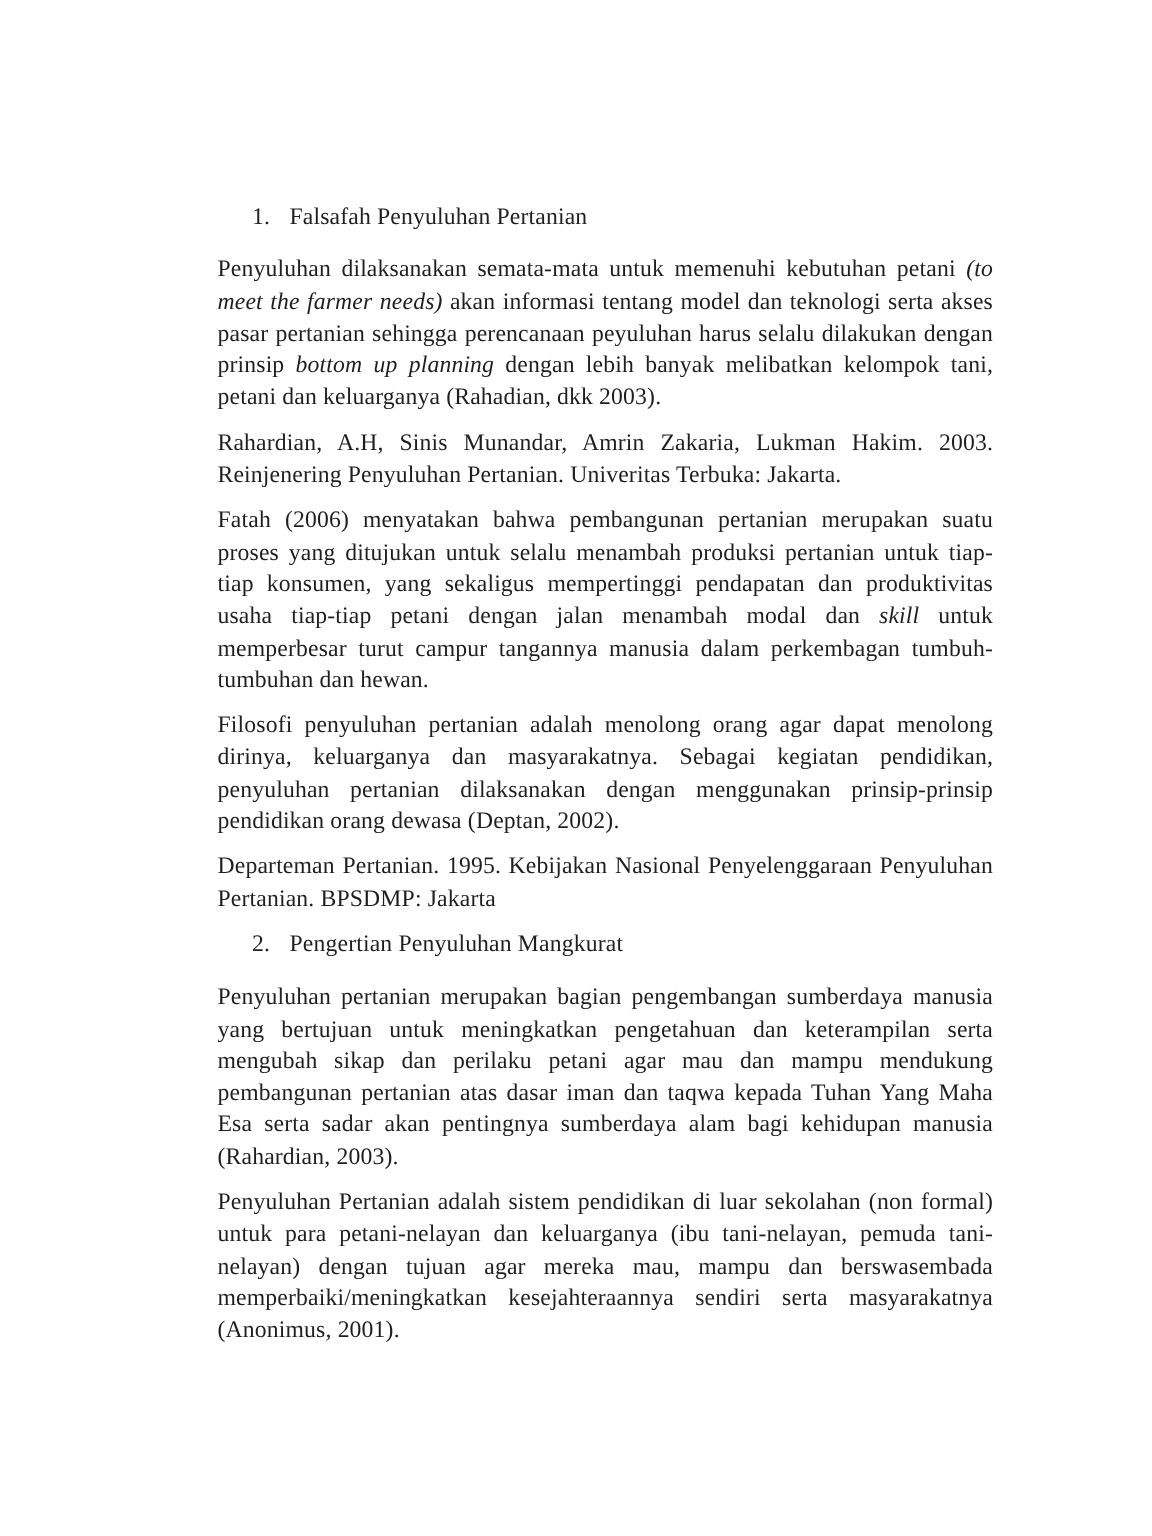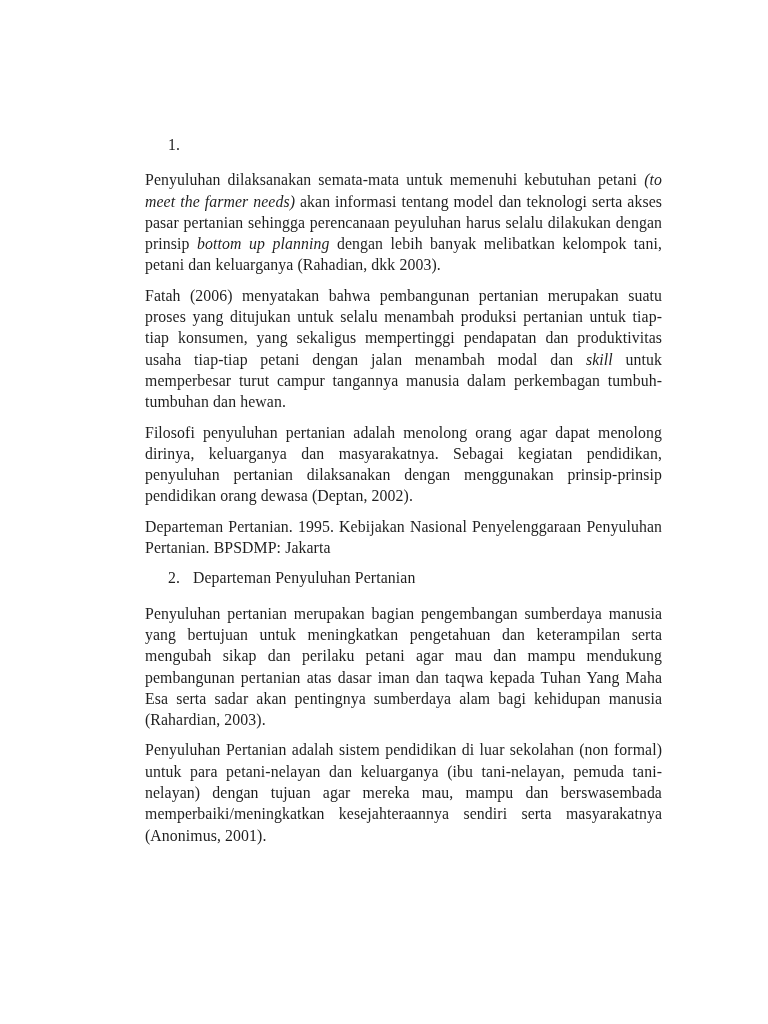--- a/index.html
+++ b/index.html
@@ -42,25 +42,27 @@
     font-style: italic;
   }
 </style>
 </head>
 <body>
 
 <div class="page">
   <div class="content">
       <div class="heading">
         <span class="hnum">1.</span>
+        <span class="htext">Falsafah Penyuluhan Pertanian</span>
       </div>
       <p class="para"><span>Penyuluhan dilaksanakan semata-mata untuk memenuhi kebutuhan petani </span><em>(to meet the farmer needs)</em><span> akan informasi tentang model dan teknologi serta akses pasar pertanian sehingga perencanaan peyuluhan harus selalu dilakukan dengan prinsip </span><em>bottom up planning</em><span> dengan lebih banyak melibatkan kelompok tani, petani dan keluarganya (Rahadian, dkk 2003).</span></p>
+      <p class="para"><span>Rahardian, A.H, Sinis Munandar, Amrin Zakaria, Lukman Hakim. 2003. Reinjenering Penyuluhan Pertanian. Univeritas Terbuka: Jakarta.</span></p>
       <p class="para"><span>Fatah (2006) menyatakan bahwa pembangunan pertanian merupakan suatu proses yang ditujukan untuk selalu menambah produksi pertanian untuk tiap-tiap konsumen, yang sekaligus mempertinggi pendapatan dan produktivitas usaha tiap-tiap petani dengan jalan menambah modal dan </span><em>skill</em><span> untuk memperbesar turut campur tangannya manusia dalam perkembagan tumbuh-tumbuhan dan hewan.</span></p>
       <p class="para"><span>Filosofi penyuluhan pertanian adalah menolong orang agar dapat menolong dirinya, keluarganya dan masyarakatnya. Sebagai kegiatan pendidikan, penyuluhan pertanian dilaksanakan dengan menggunakan prinsip-prinsip pendidikan orang dewasa (Deptan, 2002).</span></p>
       <p class="para"><span>Departeman Pertanian. 1995. Kebijakan Nasional Penyelenggaraan Penyuluhan Pertanian. BPSDMP: Jakarta</span></p>
       <div class="heading">
         <span class="hnum">2.</span>
-        <span class="htext">Departeman Penyuluhan Pertanian</span>
+        <span class="htext">Pengertian Penyuluhan Mangkurat</span>
       </div>
       <p class="para"><span>Penyuluhan pertanian merupakan bagian pengembangan sumberdaya manusia yang bertujuan untuk meningkatkan pengetahuan dan keterampilan serta mengubah sikap dan perilaku petani agar mau dan mampu mendukung pembangunan pertanian atas dasar iman dan taqwa kepada Tuhan Yang Maha Esa serta sadar akan pentingnya sumberdaya alam bagi kehidupan manusia (Rahardian, 2003).</span></p>
       <p class="para"><span>Penyuluhan Pertanian adalah sistem pendidikan di luar sekolahan (non formal) untuk para petani-nelayan dan keluarganya (ibu tani-nelayan, pemuda tani-nelayan) dengan tujuan agar mereka mau, mampu dan berswasembada memperbaiki/meningkatkan kesejahteraannya sendiri serta masyarakatnya (Anonimus, 2001).</span></p>
     </div>
 </div>
 
 </body></html>

